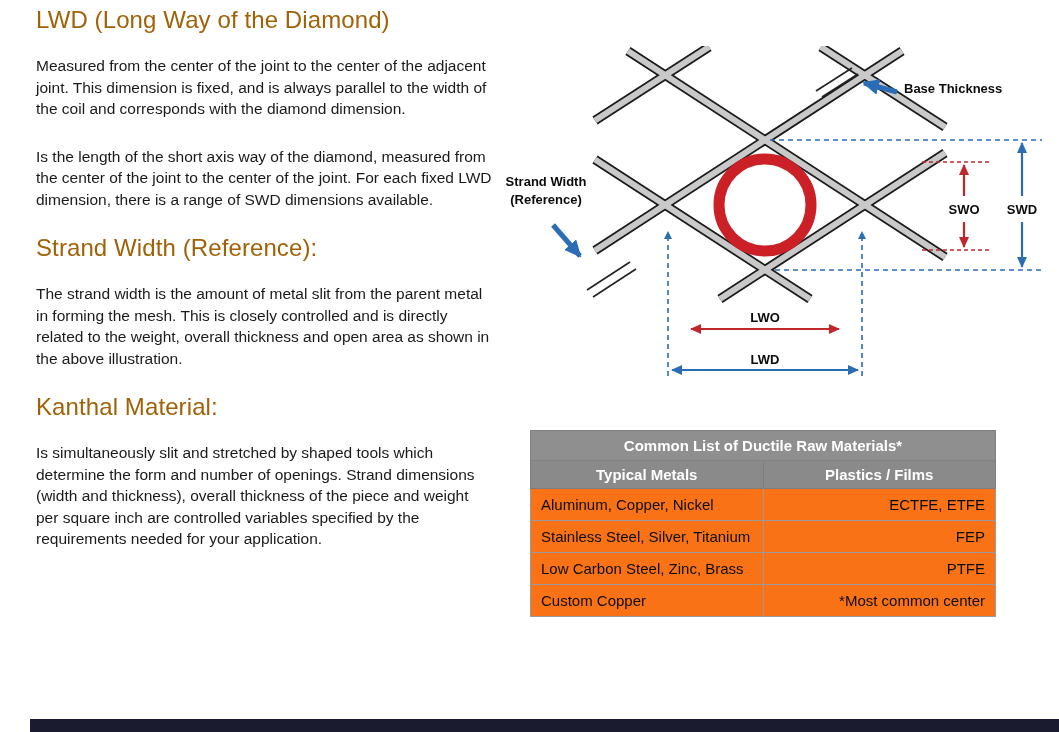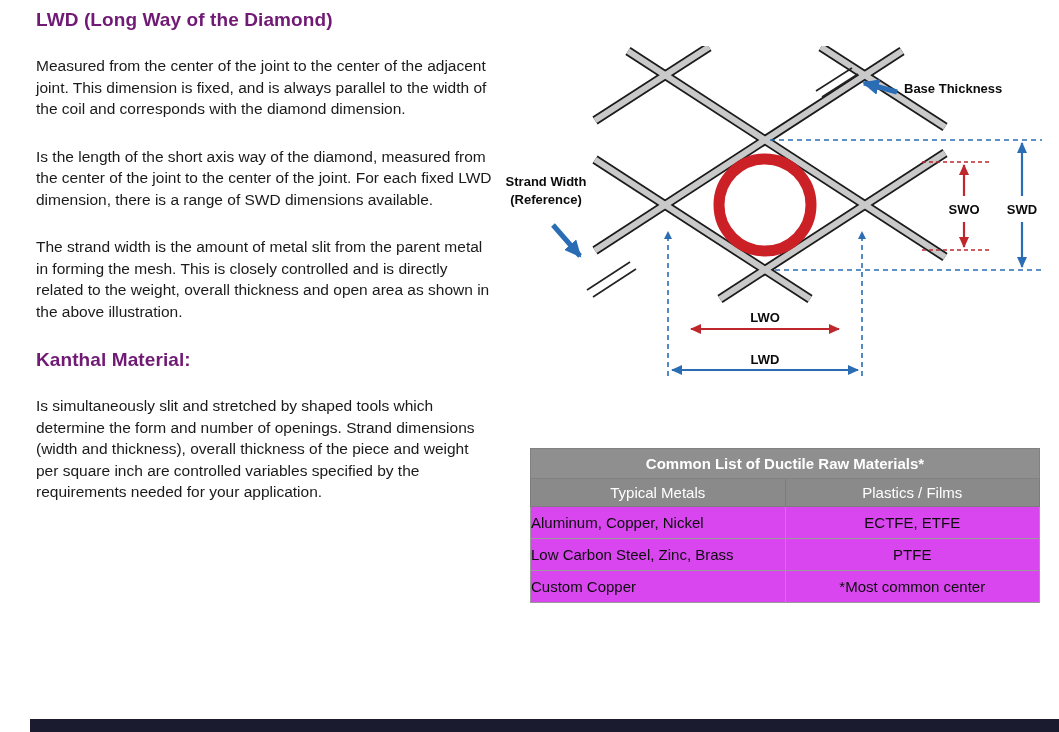--- a/index.html
+++ b/index.html
@@ -5,71 +5,72 @@
   html,body{margin:0;padding:0;}
   body{
     width:1059px;height:732px;position:relative;overflow:hidden;
     background:#ffffff;
     font-family:"Liberation Sans","DejaVu Sans",sans-serif;
     color:#111;
   }
   
   .text-col{position:absolute;left:36px;top:8px;width:456px;}
   .text-col h2{
-    font-size:19px;line-height:23px;font-weight:700;color:#701a75;
+    font-size:24px;line-height:23px;font-weight:400;color:#a16207;
     margin:0 0 24px 0;letter-spacing:.1px;
   }
   .text-col p{
     font-size:15.5px;line-height:21.5px;color:#1a1a1a;
     margin:12px 0 26px 0;
   }
   
   .diagram{position:absolute;left:490px;top:46px;width:565px;height:350px;}
   .strand-edge{stroke:#1a1a1a;stroke-width:9.5;fill:none;}
   .strand-core{stroke:#c9c9c9;stroke-width:6;fill:none;}
   .dashB{stroke:#2a6db5;stroke-width:1.6;stroke-dasharray:5 4;fill:none;}
   .dashR{stroke:#c0272d;stroke-width:1.4;stroke-dasharray:4 3;fill:none;}
   .dimB{stroke:#2a6db5;stroke-width:2.2;fill:none;}
   .dimR{stroke:#c0272d;stroke-width:2.2;fill:none;}
   .bigArrow{stroke:#2a6db5;stroke-width:5;fill:none;}
   .dblline{stroke:#222;stroke-width:1.6;fill:none;}
   .dlabel{font-family:"Liberation Sans",sans-serif;font-size:13px;font-weight:700;fill:#0b0b0b;}
   
-  .materials{position:absolute;left:530px;top:448px;width:510px;}
+  .materials{position:absolute;left:530px;top:430px;width:466px;}
   table{border-collapse:collapse;width:100%;table-layout:fixed;}
   .materials th,.materials td{border:1px solid #9a9a9a;font-size:15px;}
   .tbl-title th{
     background:#8f8f8f;color:#ffffff;font-weight:700;text-align:center;
     padding:6px 4px;border:1px solid #818181;
   }
   .tbl-cols th{
-    background:#8a8a8a;color:#ffffff;font-weight:400;text-align:center;
+    background:#8a8a8a;color:#ffffff;font-weight:700;text-align:center;
     padding:5px 4px;border:1px solid #7d7d7d;
   }
-  .materials td{color:#0d0d0d;padding:7px 0;background:#d946ef;}
+  .materials td{color:#0d0d0d;padding:7px 10px;background:#f97316;}
   .materials td.metals{text-align:left;width:52%;}
-  .materials td.plastics{text-align:center;width:48%;}
+  .materials td.plastics{text-align:right;width:48%;}
   
   .footer-bar{
     position:absolute;left:30px;top:719px;width:1029px;height:13px;
     background:#1b1b30;
   }
 </style>
 </head>
 <body>
 
 <div class="text-col">
   <section>
     <h2>LWD (Long Way of the Diamond)</h2>
     <p>Measured from the center of the joint to the center of the adjacent joint. This dimension is fixed, and is always parallel to the width of the coil and corresponds with the diamond dimension.</p>
   </section>
   <section>
     <p>Is the length of the short axis way of the diamond, measured from the center of the joint to the center of the joint. For each fixed LWD dimension, there is a range of SWD dimensions available.</p>
   </section>
   <section>
+    <h2>Strand Width (Reference):</h2>
     <p>The strand width is the amount of metal slit from the parent metal in forming the mesh. This is closely controlled and is directly related to the weight, overall thickness and open area as shown in the above illustration.</p>
   </section>
   <section>
     <h2>Kanthal Material:</h2>
     <p>Is simultaneously slit and stretched by shaped tools which determine the form and number of openings. Strand dimensions (width and thickness), overall thickness of the piece and weight per square inch are controlled variables specified by the requirements needed for your application.</p>
   </section>
 </div>
 
 <svg class="diagram" viewBox="0 0 565 350">
   <defs>
@@ -166,20 +167,24 @@
         <th>Typical Metals</th>
         <th>Plastics / Films</th>
       </tr>
     </thead>
     <tbody>
       <tr>
         <td class="metals">Aluminum, Copper, Nickel</td>
         <td class="plastics">ECTFE, ETFE</td>
       </tr>
       <tr>
+        <td class="metals">Stainless Steel, Silver, Titanium</td>
+        <td class="plastics">FEP</td>
+      </tr>
+      <tr>
         <td class="metals">Low Carbon Steel, Zinc, Brass</td>
         <td class="plastics">PTFE</td>
       </tr>
       <tr>
         <td class="metals">Custom Copper</td>
         <td class="plastics">*Most common center</td>
       </tr>
     </tbody>
   </table>
 </div>

